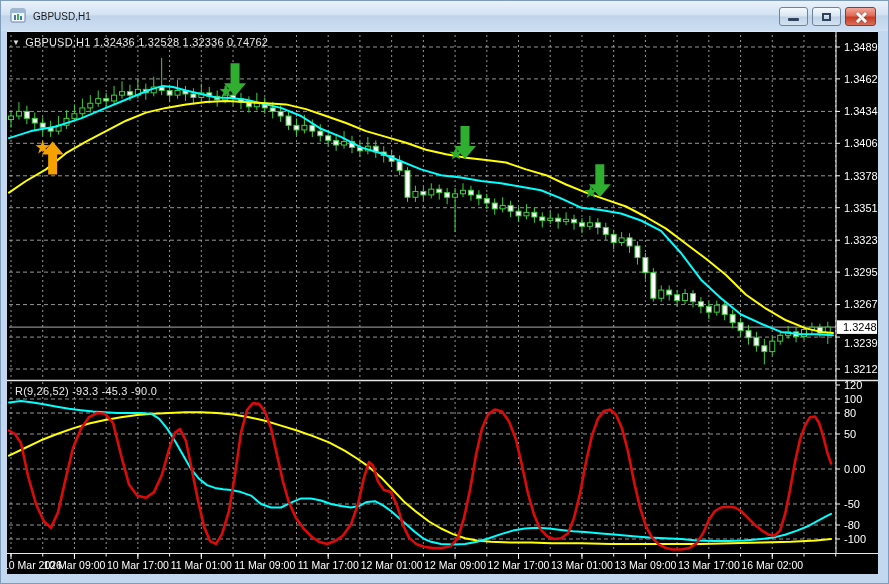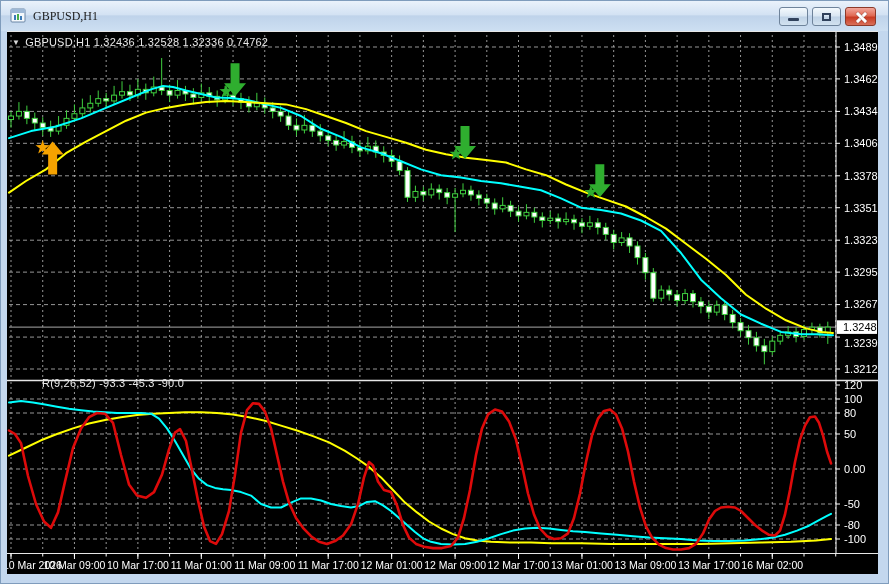--- a/index.html
+++ b/index.html
@@ -3,37 +3,37 @@
 <meta charset="utf-8">
 <style>
   html,body{margin:0;padding:0;background:#8aa8c8;}
   .window{position:relative;width:889px;height:584px;background:#c3d7ee;
     font-family:"Liberation Sans",sans-serif;overflow:hidden;
     border:1px solid #7f9cbc;box-sizing:border-box;}
   .titlebar{position:absolute;left:0;top:0;width:100%;height:30px;
     background:linear-gradient(#eaf2fb, #d3e2f3 45%, #bfd3ea 50%, #cddff2);
     display:flex;align-items:center;}
   .app-icon{width:16px;height:16px;margin-left:9px;margin-right:7px;display:inline-block;}
-  .title{font-size:12px;color:#1a1a1a;font-family:Liberation Serif, serif;}
+  .title{font-size:10px;color:#1a1a1a;}
   .win-buttons{position:absolute;right:12px;top:6px;display:flex;gap:4px;}
   .wbtn{width:29px;height:19px;border:1px solid #6e839b;border-radius:3px;
     background:linear-gradient(#f4f9fd,#d9e6f2 48%,#bfd2e6 52%,#d2e2f0);
     position:relative;box-sizing:border-box;cursor:default;}
   .wbtn.close{width:31px;background:linear-gradient(#f2a79b,#e06a54 45%,#c93b23 55%,#d9705a);border-color:#8c3a2a;}
   .glyph-min{position:absolute;left:8px;bottom:4px;width:11px;height:3px;background:#31425c;border-radius:1px;}
   .glyph-max{position:absolute;left:9px;top:5px;width:9px;height:8px;border:2px solid #31425c;box-sizing:border-box;background:transparent;}
   .glyph-close{position:absolute;left:0;top:0;width:100%;height:100%;}
   .glyph-close:before,.glyph-close:after{content:"";position:absolute;left:14px;top:3px;width:3px;height:13px;background:#fff;box-shadow:0 0 1px #5a1008;}
   .glyph-close:before{transform:rotate(45deg);}
   .glyph-close:after{transform:rotate(-45deg);}
   #chart{position:absolute;left:6px;top:30px;}
   .legend{position:absolute;color:#e9e9e9;font-size:11px;letter-spacing:0.2px;z-index:3;pointer-events:none;}
   .legend .tri{font-size:8px;color:#d8d8d8;margin-right:5px;position:relative;top:-1px;}
   .legend.main{left:11px;top:35px;}
-  .legend.ind{left:14px;top:376px;margin-left:27px;}
+  .legend.ind{left:14px;top:384px;}
 </style>
 </head>
 <body>
 
 <div class="window">
   <div class="titlebar">
     <span class="app-icon">
       <svg width="16" height="16" viewBox="0 0 16 16">
         <rect x="1" y="1" width="14" height="13" rx="1" fill="#f4f8fc" stroke="#6a86a6"></rect>
         <rect x="1" y="1" width="14" height="4" fill="#9db8d6"></rect>

